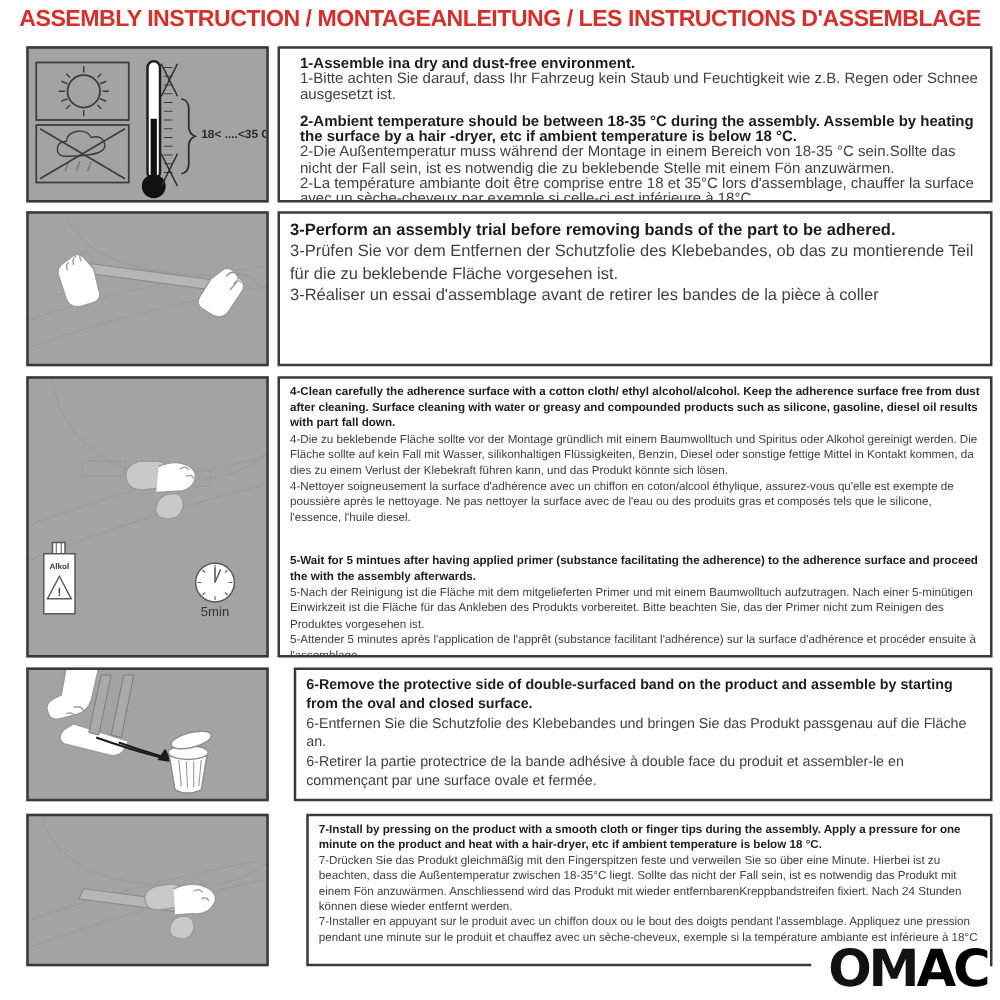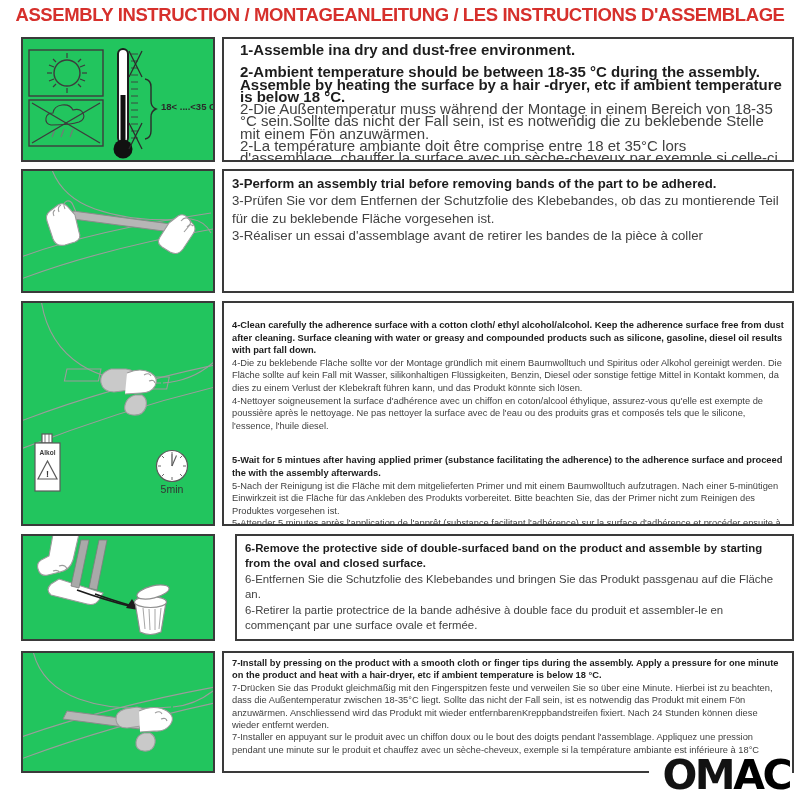--- a/index.html
+++ b/index.html
@@ -1,37 +1,37 @@
 <!DOCTYPE html>
 <html><head>
 <meta charset="utf-8">
 <style>
   html,body{margin:0;padding:0;background:#ffffff;}
   body{width:800px;height:800px;font-family:"Liberation Sans",sans-serif;position:relative;overflow:hidden;}
   .page{position:relative;width:800px;height:800px;background:#fff;}
   .title{position:absolute;top:4px;left:0;width:800px;text-align:center;margin:0;
          color:#d6302c;font-weight:bold;font-size:18.5px;letter-spacing:-0.4px;white-space:nowrap;}
   .row{position:absolute;left:21px;width:773px;display:flex;gap:7px;}
-  .icon-cell{width:194px;min-width:194px;border:2px solid #3a3a3a;background:#22c55e;box-sizing:border-box;overflow:hidden;text-decoration:underline;}
+  .icon-cell{width:194px;min-width:194px;border:2px solid #3a3a3a;background:#a3a3a3;box-sizing:border-box;overflow:hidden;text-decoration:underline;}
   .text-cell{flex:1;border:2px solid #3a3a3a;background:#fff;box-sizing:border-box;
              padding:4px 8px 2px 8px;overflow:hidden;color:#414141;}
   .text-cell p{margin:0;}
   p.en{font-weight:bold;color:#1d1d1d;}
   .sec + .sec{margin-top:10px;}
   .r1{top:37px;height:125px;} .r1 .icon-cell,.r1 .text-cell{height:125px;}
-  .r1 .text-cell{font-size:15px;line-height:12.3px;padding-top:5px;padding-left:16px;}
+  .r1 .text-cell{font-size:12px;line-height:12.3px;padding-top:5px;padding-left:16px;}
   .r2{top:169px;height:124px;} .r2 .icon-cell,.r2 .text-cell{height:124px;}
   .r2 .text-cell{font-size:13.2px;line-height:17.4px;}
   .r3{top:301px;height:225px;} .r3 .icon-cell,.r3 .text-cell{height:225px;}
-  .r3 .text-cell{font-size:9.3px;line-height:12.6px;padding-top:16px;}
+  .r3 .text-cell{font-size:9.3px;line-height:12.6px;padding-top:4px;}
   .r3 .sec + .sec{margin-top:22px;}
   .r4{top:534px;height:107px;} .r4 .icon-cell,.r4 .text-cell{height:107px;}
   .r4 .text-cell{font-size:11.4px;line-height:15.4px;padding-top:5px;margin-left:13px;}
   .r5{top:651px;height:122px;} .r5 .icon-cell,.r5 .text-cell{height:122px;}
-  .r5 .text-cell{font-size:9.3px;line-height:12.4px;padding-top:4px;}
+  .r5 .text-cell{font-size:9.3px;line-height:12.4px;padding-top:4px;margin-left:23px;}
   .logo{position:absolute;right:8px;bottom:2px;background:#fff;padding:2px 2px 2px 14px;
         font-weight:bold;font-size:41px;letter-spacing:-2.5px;line-height:1;font-family:"DejaVu Sans","Liberation Sans",sans-serif;}
   .logo .om{color:#121212;} .logo .ac{color:#000000;}
   svg{display:block;}
   svg text{font-family:"Liberation Sans",sans-serif;}
 </style>
 </head>
 <body>
 
 <div class="page">
@@ -102,20 +102,21 @@
           </g>
 
           <path d="M122,40 q6,1 6,8 l0,14 q0,6 5,8 q-5,2 -5,8 l0,14 q0,7 -6,8" fill="none" stroke="#2c2c2c" stroke-width="1.4"></path>
           <text x="138" y="71" font-size="9.5" font-weight="bold" fill="#2a2a2a">18&lt; ....&lt;35 C</text>
         </g>
       </svg>
     </div>
     <div class="text-cell">
       <div class="sec">
         <p class="en">1-Assemble ina dry and dust-free environment.</p>
+        <p class="de">1-Bitte achten Sie darauf, dass Ihr Fahrzeug kein Staub und Feuchtigkeit wie z.B. Regen oder Schnee ausgesetzt ist.</p>
       </div>
       <div class="sec">
         <p class="en">2-Ambient temperature should be between 18-35 °C during the assembly. Assemble by heating the surface by a hair -dryer, etc if ambient temperature is below 18 °C.</p>
         <p class="de">2-Die Außentemperatur muss während der Montage in einem Bereich von 18-35 °C sein.Sollte das nicht der Fall sein, ist es notwendig die zu beklebende Stelle mit einem Fön anzuwärmen.</p>
         <p class="fr">2-La température ambiante doit être comprise entre 18 et 35°C lors d'assemblage, chauffer la surface avec un sèche-cheveux par exemple si celle-ci est inférieure à 18°C.</p>
       </div>
     </div>
   </section>
 
   <section class="row r2">

